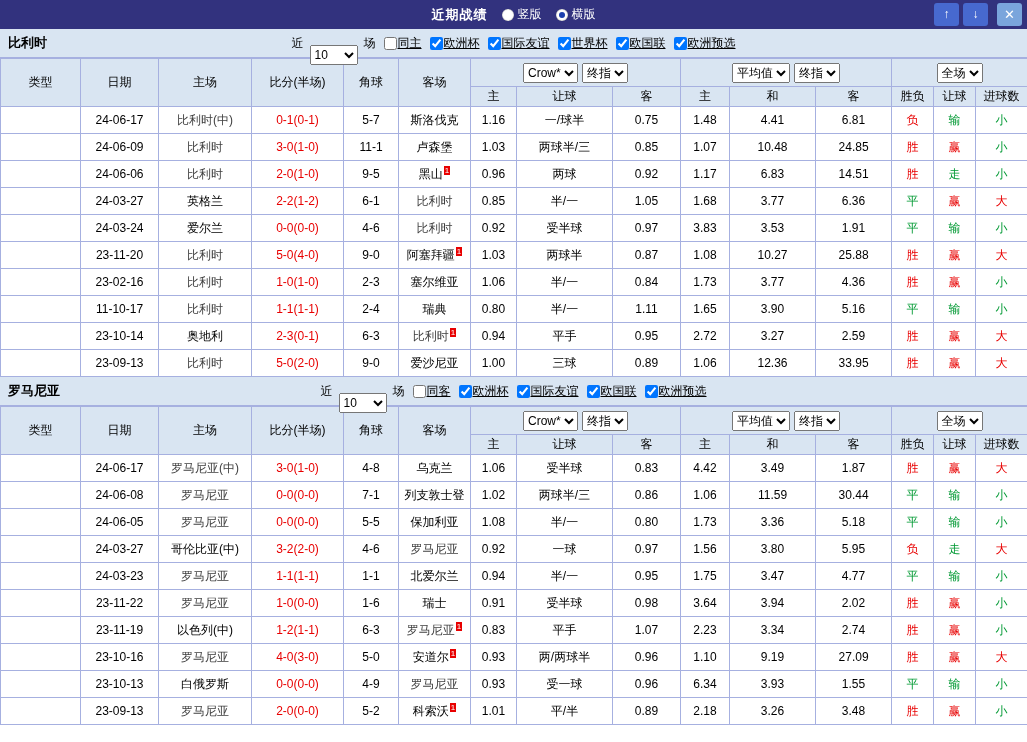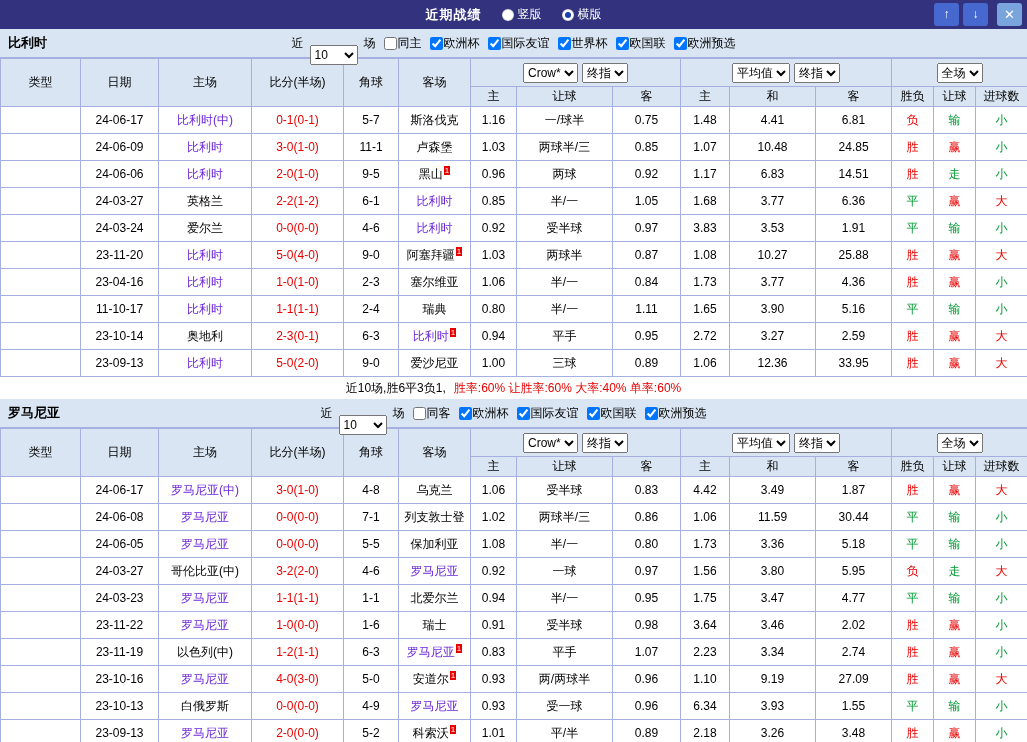--- a/index.html
+++ b/index.html
@@ -1,52 +1,52 @@
 <!DOCTYPE html>
 <html><head>
 <meta charset="utf-8">
 <style>
   html,body{margin:0;padding:0;}
   body{width:1027px;height:742px;overflow:hidden;background:#fff;color:#000;
        font-family:"Liberation Sans","DejaVu Sans",sans-serif;font-size:12px;}
 
   
   .topbar{height:29px;background:#32327e;position:relative;}
-  .topbar-center{position:absolute;inset:0;display:flex;align-items:center;justify-content:center;gap:20px;}
+  .topbar-center{position:absolute;inset:0;display:flex;align-items:center;justify-content:center;gap:14px;}
   .top-title{color:#fff;font-weight:bold;font-size:13px;letter-spacing:1px;}
   .radio{display:inline-flex;align-items:center;gap:4px;color:#fff;font-size:12px;cursor:pointer;}
   .rb{width:12px;height:12px;border-radius:50%;background:#fff;position:relative;box-shadow:inset 0 0 1px #555;}
   .rb.on::after{content:"";position:absolute;left:3px;top:3px;width:6px;height:6px;border-radius:50%;background:#1c3fae;}
   .top-btns{position:absolute;right:5px;top:3px;display:flex;gap:4px;z-index:2;}
   .tb-btn{width:25px;height:23px;border:none;border-radius:3px;color:#fff;text-align:center;
           padding:0;cursor:pointer;font-weight:bold;font-size:12px;line-height:23px;
           font-family:"Liberation Sans","DejaVu Sans",sans-serif;}
   .tb-up,.tb-down{background:#4769cf;}
   .tb-close{background:#7aa5dc;font-size:13px;margin-left:5px;}
 
   
   .sec-bar{height:28px;background:#d9e5f2;position:relative;border-bottom:1px solid #a6b0e0;}
   .team-name{position:absolute;left:8px;top:0;line-height:28px;font-weight:bold;font-size:13px;}
   .filters{position:absolute;inset:0;display:flex;align-items:center;justify-content:center;gap:3px;}
   .filters select{font-size:12px;height:20px;margin-top:24px;}
   .games-select{width:48px;margin:0 3px;}
-  .cb{display:inline-flex;align-items:center;cursor:pointer;}
+  .cb{display:inline-flex;align-items:center;cursor:pointer;text-decoration:underline;}
   .cb input{margin:0 1px 0 5px;width:13px;height:13px;}
 
   
   table.grid{border-collapse:collapse;table-layout:fixed;width:1027px;}
   .grid th,.grid td{border:1px solid #a6b0e0;text-align:center;white-space:nowrap;overflow:hidden;padding:0;}
   .grid thead th{background:#d9e5f2;font-weight:normal;font-size:12px;}
   .hr1 th{height:27px;}
   .hr2 th{height:19px;}
   .grid td{height:26px;font-size:12px;background:#fff;}
   .hsel{font-size:12px;height:20px;margin:0 2px;}
   .type-cup{background:#9b0000;color:#fff;}
   .type-fri{background:#3b65cb;color:#fff;}
-  .tgreen{color:#6d28d9;}
+  .tgreen{color:#404040;}
   .score{color:#e80000;cursor:pointer;}
   .teamlink{cursor:pointer;}
   .badge{display:inline-block;background:#e80000;color:#fff;font-size:8px;line-height:9px;height:9px;
          padding:0 1px;margin-left:1px;position:relative;top:-5px;}
   td.red{color:#e80000;}
   td.green{color:#009933;}
 
   
   .summary{height:22px;line-height:22px;text-align:center;font-size:12px;background:#fff;}
   .sm-prefix{color:#000;margin-right:8px;}
@@ -248,21 +248,21 @@
             <td>0.87</td>
             <td>1.08</td>
             <td>10.27</td>
             <td>25.88</td>
             <td class="red">胜</td>
             <td class="red">赢</td>
             <td class="red">大</td>
           </tr>
           <tr>
             <td class="type type-fri">国际友谊</td>
-            <td>23-04-16</td>
+            <td>23-02-16</td>
             <td><span class="teamlink tgreen">比利时</span></td>
             <td><span class="score">1-0(1-0)</span></td>
             <td>2-3</td>
             <td><span class="teamlink">塞尔维亚</span></td>
             <td>1.06</td>
             <td>半/一</td>
             <td>0.84</td>
             <td>1.73</td>
             <td>3.77</td>
             <td>4.36</td>
@@ -316,21 +316,20 @@
             <td>0.89</td>
             <td>1.06</td>
             <td>12.36</td>
             <td>33.95</td>
             <td class="red">胜</td>
             <td class="red">赢</td>
             <td class="red">大</td>
           </tr>
         </tbody>
       </table>
-      <div class="summary"><span class="sm-prefix">近10场,胜6平3负1,</span><span class="sm-stats">胜率:60% 让胜率:60% 大率:40% 单率:60%</span></div>
     </div>
     <div class="section">
       <div class="sec-bar">
         <span class="team-name">罗马尼亚</span>
         <div class="filters">
           <span>近</span>
           <select class="games-select"><option>10</option></select>
           <span>场</span>
           <label class="cb">
             <input type="checkbox" style="">
@@ -486,21 +485,21 @@
             <td class="type type-cup">欧洲杯</td>
             <td>23-11-22</td>
             <td><span class="teamlink tgreen">罗马尼亚</span></td>
             <td><span class="score">1-0(0-0)</span></td>
             <td>1-6</td>
             <td><span class="teamlink">瑞士</span></td>
             <td>0.91</td>
             <td>受半球</td>
             <td>0.98</td>
             <td>3.64</td>
-            <td>3.46</td>
+            <td>3.94</td>
             <td>2.02</td>
             <td class="red">胜</td>
             <td class="red">赢</td>
             <td class="green">小</td>
           </tr>
           <tr>
             <td class="type type-cup">欧洲杯</td>
             <td>23-11-19</td>
             <td><span class="teamlink">以色列(中)</span></td>
             <td><span class="score">1-2(1-1)</span></td>

